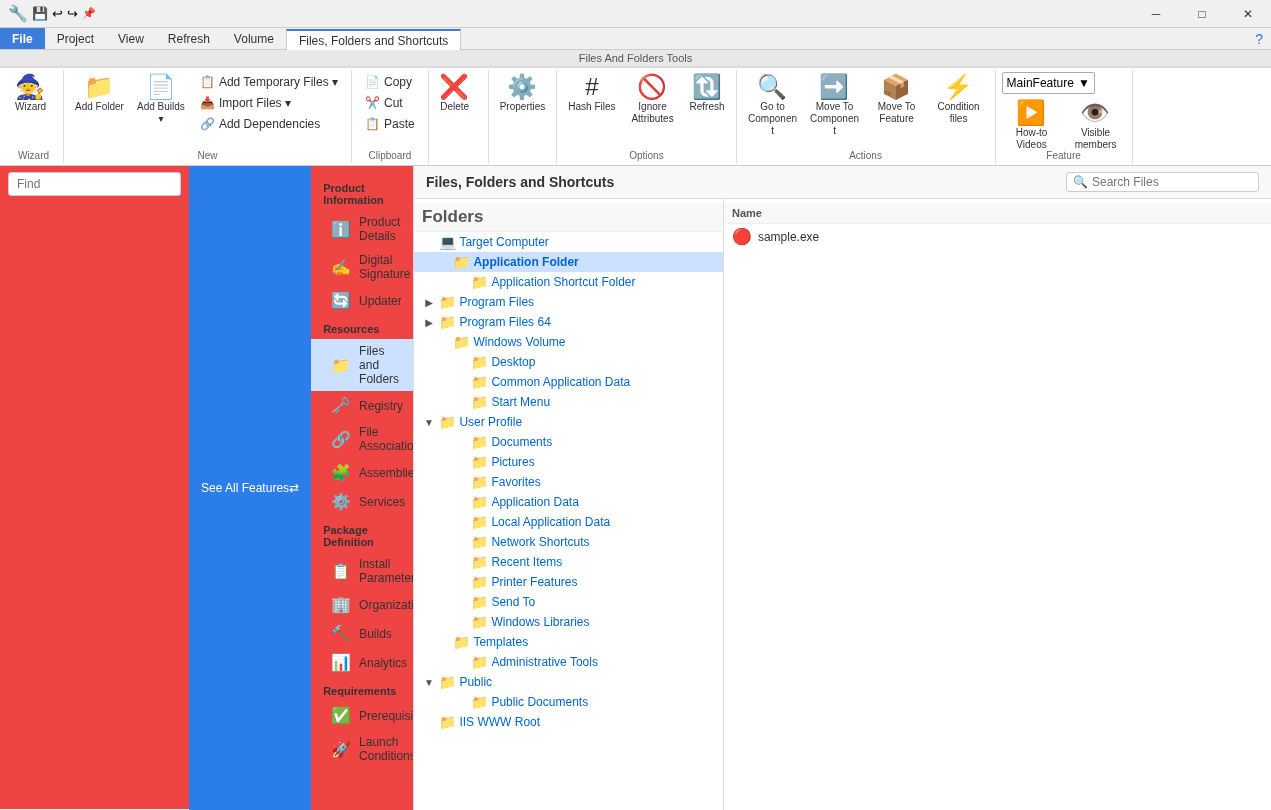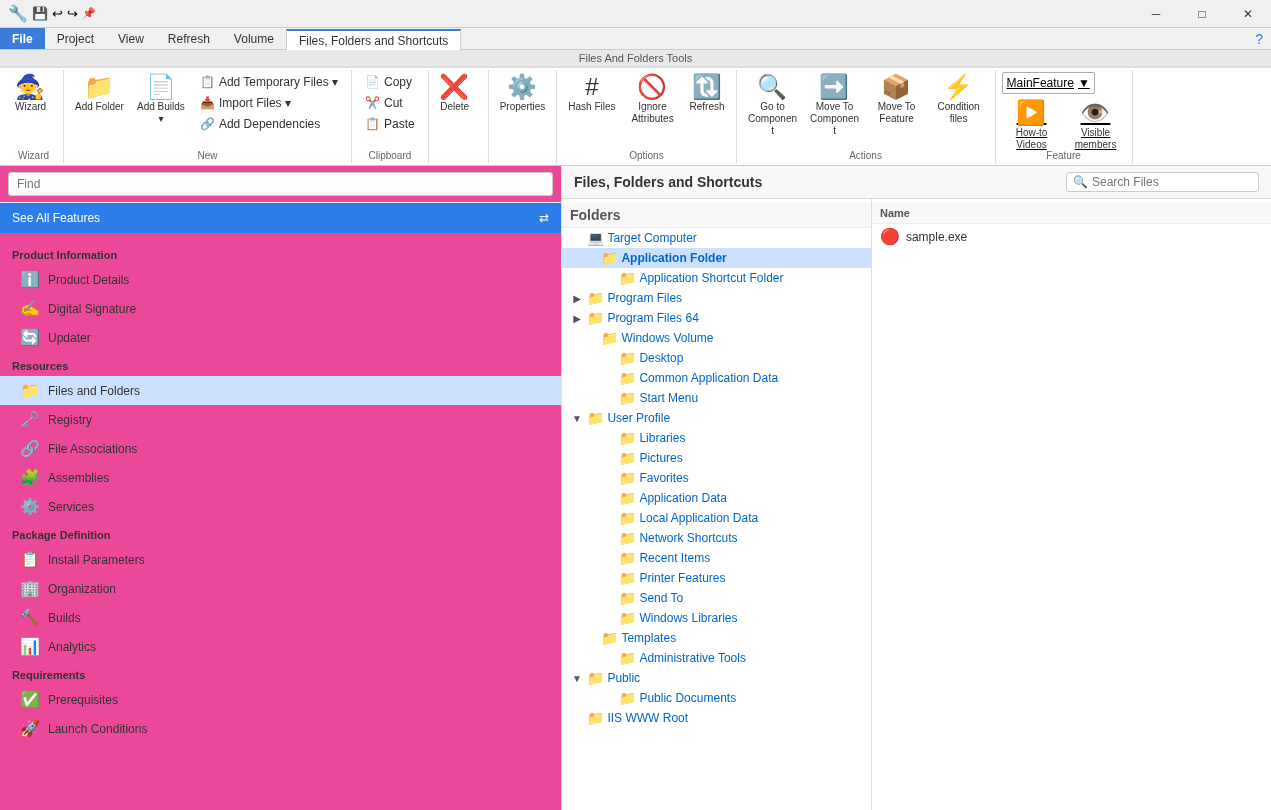--- a/index.html
+++ b/index.html
@@ -131,25 +131,25 @@
 
     
     .main-layout {
       display: flex;
       flex: 1;
       overflow: hidden;
     }
 
     
     .sidebar {
-      width: 562px;
-      background: #ec4899;
+      width: 414px;
+      background: #ef4444;
       border-right: 1px solid #ddd;
       display: flex;
-      flex-direction: column;
+      flex-direction: row;
       overflow: hidden;
     }
     .sidebar-search {
       padding: 6px 8px;
       border-bottom: 1px solid #eee;
     }
     .sidebar-search input {
       width: 100%;
       padding: 4px 8px;
       border: 1px solid #ccc;
@@ -230,21 +230,21 @@
       display: flex;
       overflow: hidden;
     }
     .folder-tree {
       width: 310px;
       border-right: 1px solid #ddd;
       overflow-y: auto;
       padding: 4px 0;
     }
     .folder-header {
-      font-size: 14px;
+      font-size: 17px;
       font-weight: 700;
       color: #555;
       padding: 4px 8px;
       border-bottom: 1px solid #eee;
       background: #f8f8f8;
     }
     .folder-item {
       display: flex;
       align-items: center;
       padding: 2px 4px;
@@ -469,21 +469,21 @@
         </button>
         <button class="ribbon-btn">
           <span class="btn-icon">⚡</span>
           <span class="btn-label">Condition files</span>
         </button>
       </div>
       <div class="ribbon-group-label">Actions</div>
     </div>
 
     <div class="ribbon-group" style="min-width:120px;">
-      <div class="ribbon-group-content" style="flex-direction:column;gap:4px;text-decoration:underline;">
+      <div class="ribbon-group-content" style="flex-direction:column;gap:4px;">
         <div class="feature-dropdown">
           <span>MainFeature</span>
           <span>▼</span>
         </div>
         <div style="display:flex;gap:4px;">
           <button class="ribbon-btn" style="height:50px;min-width:50px;">
             <span class="btn-icon">▶️</span>
             <span class="btn-label">How-to Videos</span>
           </button>
           <button class="ribbon-btn" style="height:50px;min-width:50px;">
@@ -658,21 +658,21 @@
           <span class="indent" style="width:4px;"></span>
           <span class="arrow" style="color:#555;">▼</span>
           <span class="folder-icon" style="color:#d4a843;">📁</span>
           <span>User Profile</span>
         </div>
 
         <div class="folder-item">
           <span class="indent" style="width:36px;"></span>
           <span class="arrow"></span>
           <span class="folder-icon" style="color:#d4a843;">📁</span>
-          <span>Libraries</span>
+          <span>Documents</span>
         </div>
 
         <div class="folder-item">
           <span class="indent" style="width:36px;"></span>
           <span class="arrow"></span>
           <span class="folder-icon" style="color:#d4a843;">📁</span>
           <span>Pictures</span>
         </div>
 
         <div class="folder-item">

